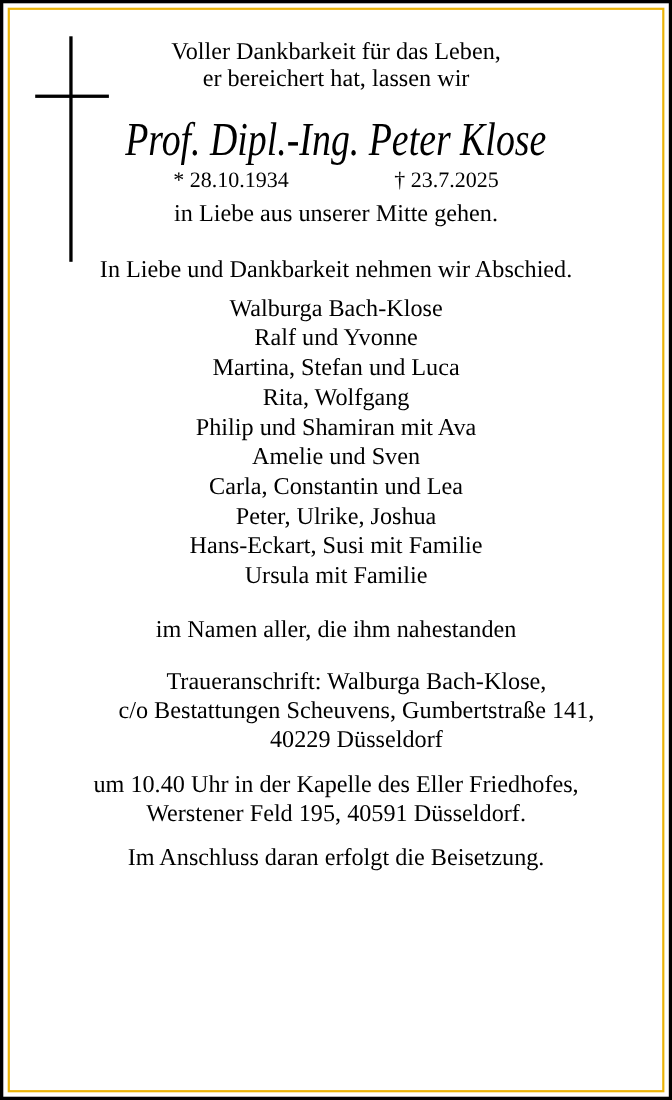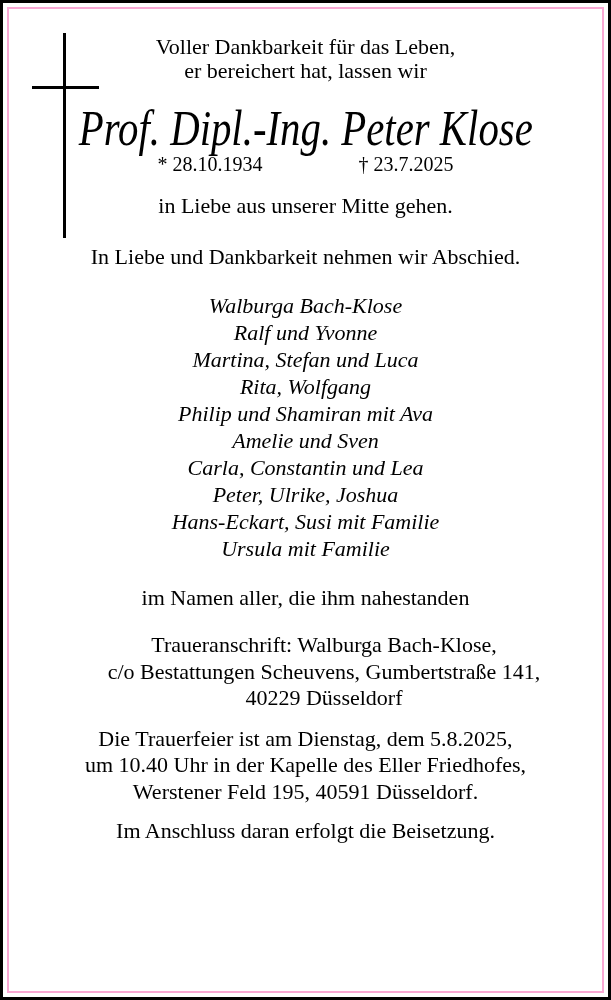--- a/index.html
+++ b/index.html
@@ -18,21 +18,21 @@
   .frame-outer {
     position: absolute;
     inset: 0;
     border: 3px solid #000000;
     padding: 4px;
     box-sizing: border-box;
   }
   .frame-inner {
     width: 100%;
     height: 100%;
-    border: 2px solid #f9a8d4;
+    border: 2px solid #eab308;
     box-sizing: border-box;
     position: relative;
     background: #ffffff;
   }
   
   .cross {
     position: absolute;
     left: 23px;
     top: 24px;
     width: 67px;
@@ -61,39 +61,39 @@
     box-sizing: border-box;
     padding-top: 26px;
     text-align: center;
     font-size: 22px;
     line-height: 24px;
   }
   .intro { line-height: 24px; }
   .deceased-name {
     margin-top: 21px;
     font-style: italic;
-    font-size: 51px;
+    font-size: 43px;
     line-height: 48px;
     white-space: nowrap;
   }
   .deceased-name .squeeze {
     display: inline-block;
     transform: scaleX(0.8);
     transform-origin: center;
   }
   .dates {
     display: flex;
     justify-content: center;
     gap: 96px;
     font-size: 20px;
     line-height: 24px;
   }
-  .farewell  { margin-top: 18px; }
+  .farewell  { margin-top: 6px; }
   .abschied  { margin-top: 27px; }
-  .mourners  { margin-top: 23px; line-height: 27px; font-style: italic; }
+  .mourners  { margin-top: 9px; line-height: 27px; }
   .behalf    { margin-top: 24px; }
   .address   { margin-top: 22px; line-height: 26.5px; padding-left: 37px; }
   .service   { margin-top: 14px; line-height: 26.5px; }
   .burial    { margin-top: 14px; text-align: center; }
   .donation  { margin-top: 21px; line-height: 26.5px; }
 </style>
 </head>
 <body>
 
 <div class="frame-outer">
@@ -139,21 +139,20 @@
 
       <div class="behalf">im Namen aller, die ihm nahestanden</div>
 
       <div class="address">
         <div>Traueranschrift: Walburga Bach-Klose,</div>
         <div>c/o Bestattungen Scheuvens, Gumbertstraße 141,</div>
         <div>40229 Düsseldorf</div>
       </div>
 
       <div class="service">
-        <div>Die Trauerfeier ist am Dienstag, dem 5.8.2025,</div>
         <div>um 10.40 Uhr in der Kapelle des Eller Friedhofes,</div>
         <div>Werstener Feld 195, 40591 Düsseldorf.</div>
       </div>
 
       <div class="burial">Im Anschluss daran erfolgt die Beisetzung.</div>
 
 
     </div>
   </div>
 </div>

